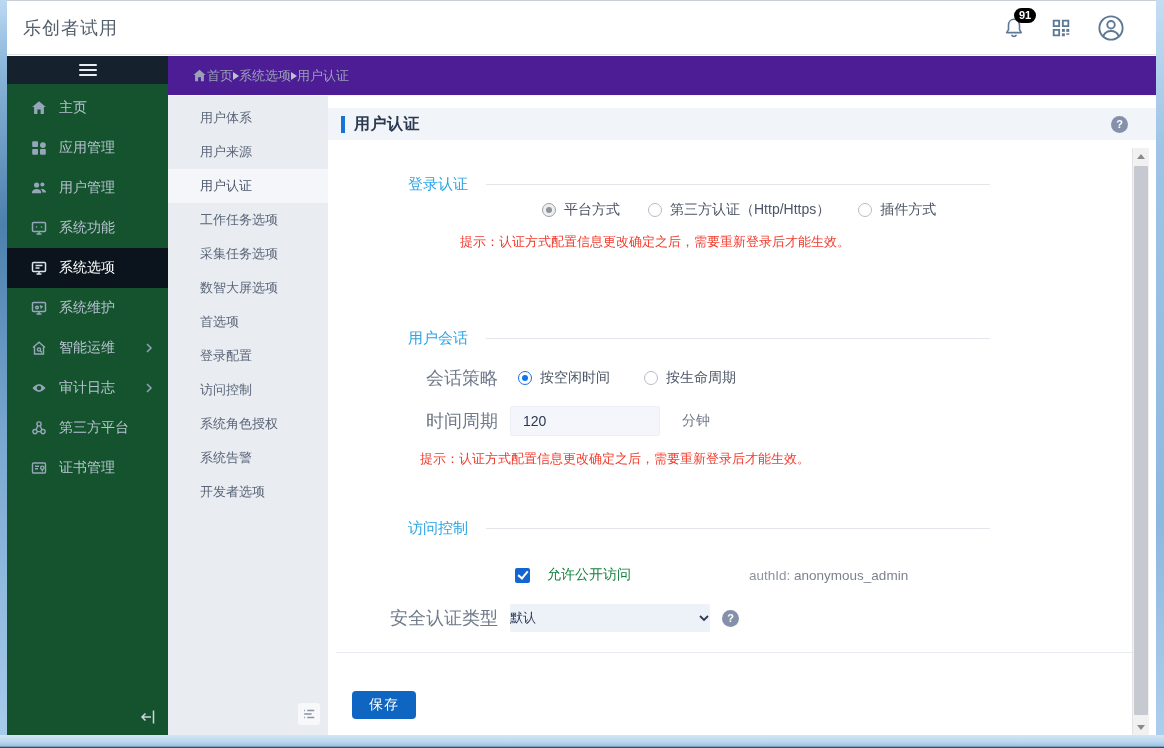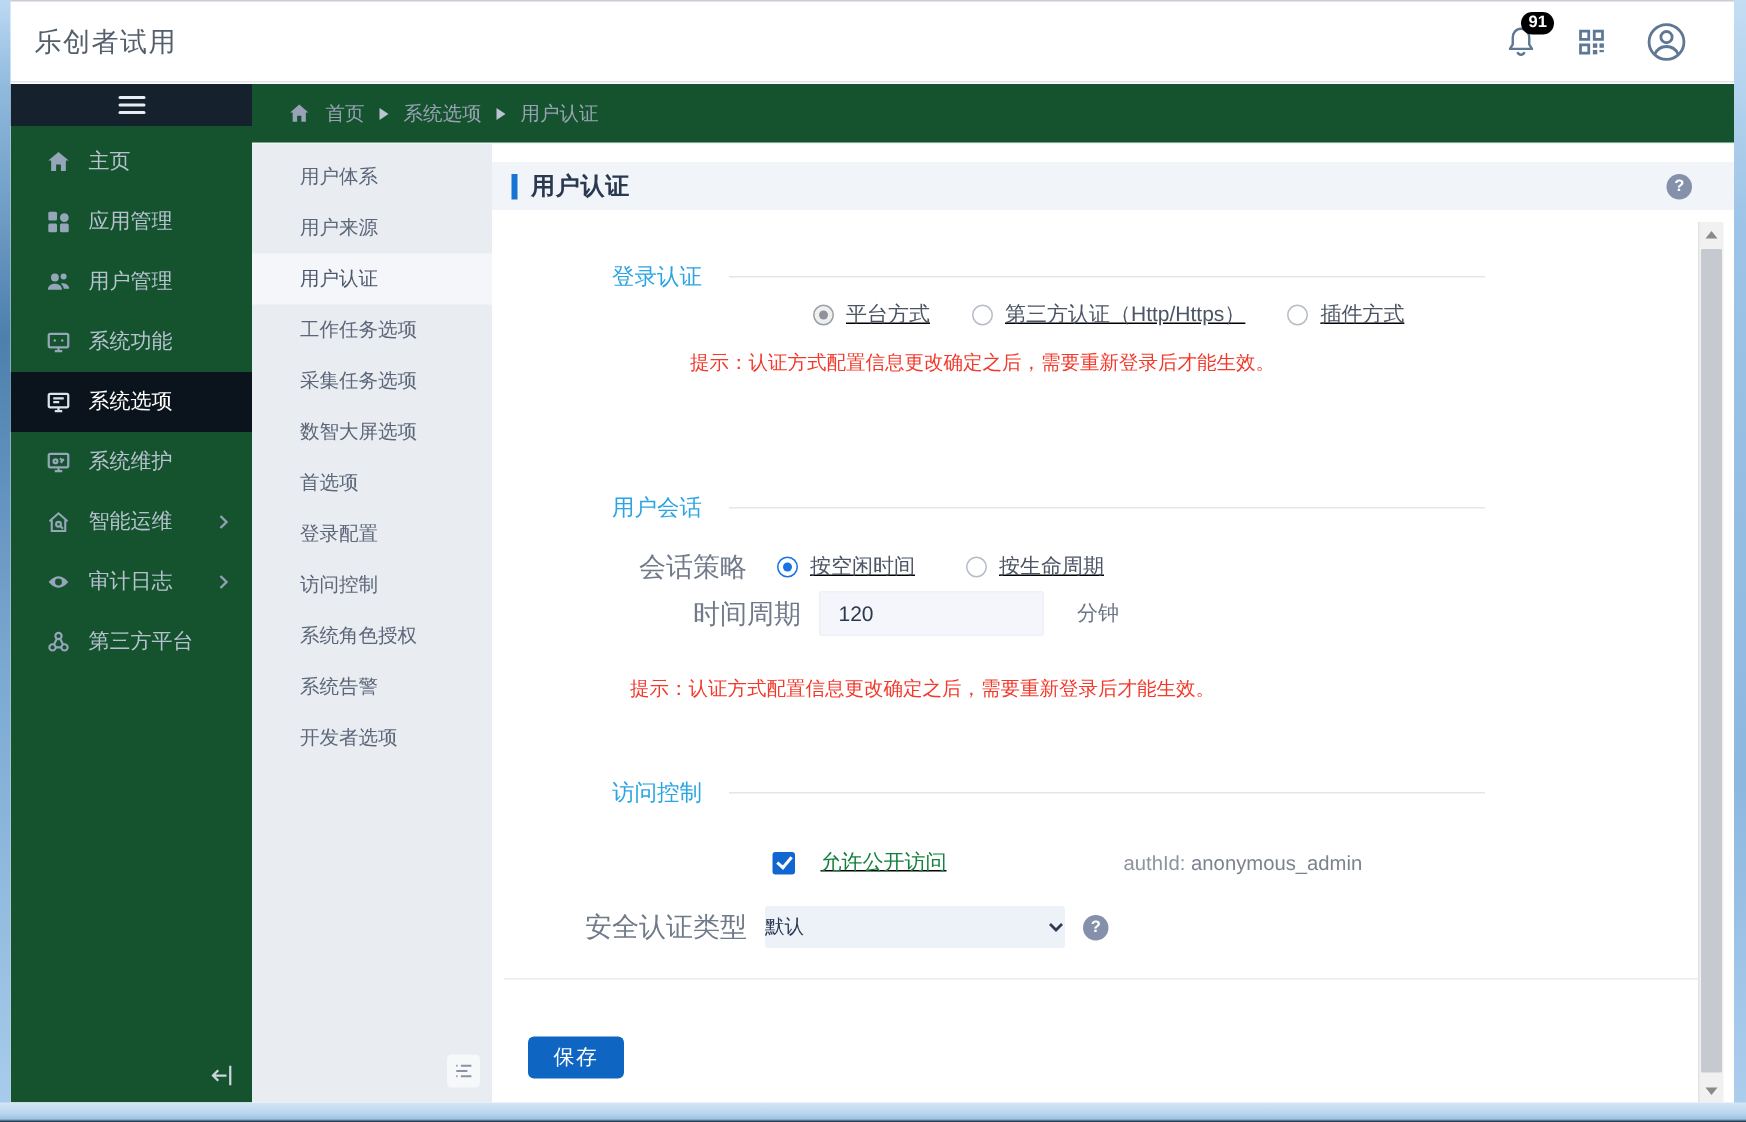--- a/index.html
+++ b/index.html
@@ -36,22 +36,22 @@
   .nav-items { padding-top:4px; }
   .nav-item { height:40px; display:flex; align-items:center; padding-left:24px; cursor:pointer;
               color:#b7c2d1; font-size:14px; position:relative; }
   .nav-item .ni { width:16px; height:16px; margin-right:12px; color:#96a6ba; flex:0 0 auto; }
   .nav-item.active { background:#0b131d; color:#ffffff; }
   .nav-item.active .ni { color:#dbe3ec; }
   .nav-chev { position:absolute; right:14px; width:10px; height:10px; color:#8fa0b5; }
   .sidebar-collapse { position:absolute; bottom:8px; right:10px; width:20px; height:20px; color:#cdd5df; cursor:pointer; }
 
   
-  .breadcrumb { position:absolute; left:161px; right:0; top:55px; height:40px; background:#14532d;
-                display:flex; align-items:center; padding-left:24px; gap:10px; color:#99a2b6; font-size:13px;
+  .breadcrumb { position:absolute; left:161px; right:0; top:55px; height:40px; background:#4c1d95;
+                display:flex; align-items:center; padding-left:24px; color:#99a2b6; font-size:13px;
                 border-bottom:1px solid #f2f3f6; z-index:4;}
   .bc-sep { width:0; height:0; border-left:6px solid #bcc4d4; border-top:4px solid transparent; border-bottom:4px solid transparent; }
   .bc-link { cursor:pointer; }
   .bc-home { width:15px; height:15px; color:#99a2b6; }
 
   
   .submenu { position:absolute; left:161px; top:95px; bottom:0; width:160px; background:#e9ecf1; z-index:3; padding-top:5px;}
   .sub-item { height:34px; line-height:34px; padding-left:32px; font-size:13px; color:#5b6679; cursor:pointer; }
   .sub-item.active { background:#f5f6fa; color:#4c576b; }
   .submenu-bottom-btn { position:absolute; bottom:10px; right:8px; width:22px; height:22px; background:#f7f8fa;
@@ -68,21 +68,21 @@
   .help-ic::after { content:"?"; }
   .strip-help { position:absolute; right:28px; }
 
   .content { position:absolute; left:0; top:50px; bottom:0; width:804px; }
   .crow { position:absolute; display:flex; align-items:center; height:28px; }
   .section-row { left:80px; width:582px; gap:18px; }
   .section-title { font-size:15px; color:#2aa4e3; white-space:nowrap; }
   .section-rule { flex:1; height:1px; background:#e3e6eb; }
   .flabel { width:170px; text-align:right; font-size:18px; color:#707a8a; flex:0 0 auto; }
 
-  .radio-option { display:flex; align-items:center; gap:8px; cursor:pointer;text-decoration:underline; }
+  .radio-option { display:flex; align-items:center; gap:8px; cursor:pointer; }
   .radio { width:14px; height:14px; border-radius:50%; border:1px solid #b6bcc6; background:#fff; position:relative; flex:0 0 auto;}
   .radio.sel-gray { border-color:#9aa0a8; background:#efefef; }
   .radio.sel-gray::after { content:""; position:absolute; inset:3px; border-radius:50%; background:#8e939b; }
   .radio.sel-blue { border-color:#1473e6; }
   .radio.sel-blue::after { content:""; position:absolute; inset:3px; border-radius:50%; background:#1473e6; }
   .opt-label { font-size:14px; color:#4c5565; }
 
   .hint { position:absolute; font-size:13px; color:#f2392b; height:20px; display:flex; align-items:center;}
 
   .period-input { width:150px; height:30px; background:#f4f6fb; border:1px solid #edf0f6; border-radius:2px;
@@ -261,20 +261,31 @@
       <div class="nav-item">
         <span class="ni">
             <svg viewBox="0 0 16 16" width="16" height="16" fill="none" stroke="currentColor" stroke-width="1.4">
               <circle cx="8" cy="4" r="2.1"></circle>
               <circle cx="4" cy="11.6" r="2.1"></circle>
               <circle cx="12" cy="11.6" r="2.1"></circle>
               <path d="M6.9 5.8 5 9.7M9.1 5.8 11 9.7M6.1 11.6h3.8"></path>
             </svg>
           </span>
         <span>第三方平台</span>
+      </div>
+      <div class="nav-item">
+        <span class="ni">
+            <svg viewBox="0 0 16 16" width="16" height="16" fill="none" stroke="currentColor" stroke-width="1.4">
+              <rect x="1.5" y="3" width="13" height="10" rx="1"></rect>
+              <path d="M4 6.3h4M4 8.8h3"></path>
+              <circle cx="11.3" cy="7.8" r="1.7"></circle>
+              <path d="M11.3 9.5v2"></path>
+            </svg>
+          </span>
+        <span>证书管理</span>
       </div>
     </div>
     <span class="sidebar-collapse">
       <span><svg viewBox="0 0 20 20" width="20" height="20" fill="none" stroke="currentColor" stroke-width="1.5">
             <path d="M15.5 3.5v13M13 10H4.5M7.5 6.5 4 10l3.5 3.5"></path>
           </svg></span>
     </span>
   </nav>
 
   <div class="breadcrumb">
@@ -352,21 +363,21 @@
           <span class="radio-option">
             <span class="radio sel-blue"></span>
             <span class="opt-label">按空闲时间</span>
           </span>
           <span class="radio-option">
             <span class="radio"></span>
             <span class="opt-label">按生命周期</span>
           </span>
         </span>
       </div>
-      <div class="crow" style="top:248px; left:0; height:30px;margin-left:36px;">
+      <div class="crow" style="top:260px; left:0; height:30px;">
         <span class="flabel">时间周期</span>
         <input class="period-input" style="margin-left: 12px;" value="120">
         <span class="unit" style="margin-left:22px;">分钟</span>
       </div>
       <div class="hint" style="top:303px; left:92px;">提示：认证方式配置信息更改确定之后，需要重新登录后才能生效。</div>
 
       <div class="crow section-row" style="top:368px;">
         <span class="section-title">访问控制</span>
         <span class="section-rule"></span>
       </div>

